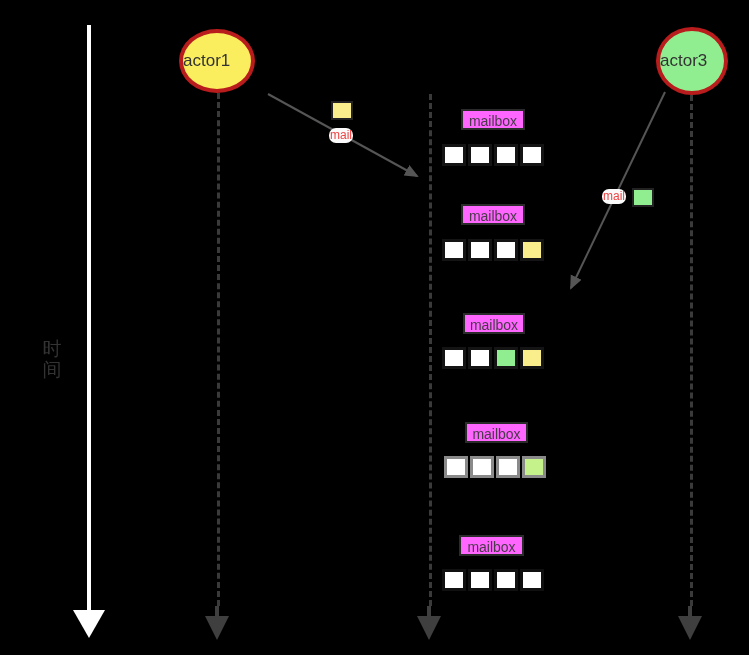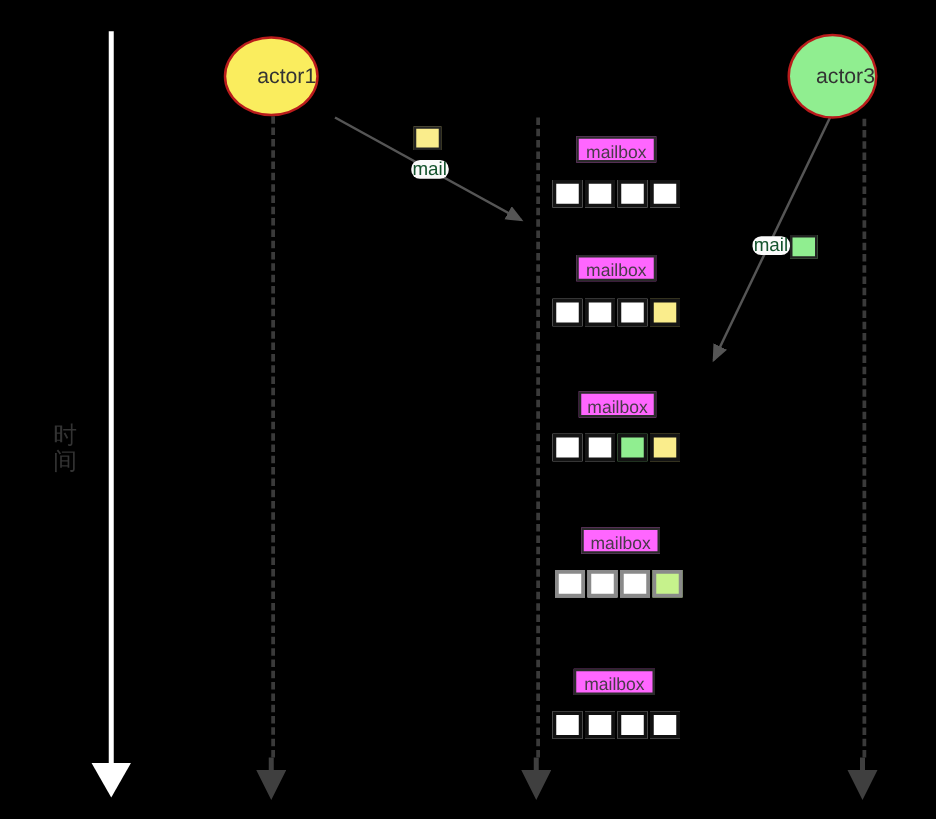--- a/index.html
+++ b/index.html
@@ -2,40 +2,40 @@
 <html><head>
 <meta charset="utf-8">
 <style>
   html,body{margin:0;padding:0;background:#000;}
   body{width:749px;height:655px;overflow:hidden;font-family:"Liberation Sans",sans-serif;}
   #stage{position:relative;width:749px;height:655px;background:#000;}
   .time-label{position:absolute;color:#333;font-size:19px;line-height:21px;
     width:24px;text-align:center;letter-spacing:0;}
 
   
-  .actor{position:absolute;display:flex;align-items:center;justify-content:flex-end;
-    border:2px solid #b91c1c;border-radius:50%;box-sizing:border-box;}
+  .actor{position:absolute;display:flex;align-items:center;justify-content:flex-start;
+    border:4px solid #b91c1c;border-radius:50%;box-sizing:border-box;}
   .actor span{color:#333;font-size:17px;white-space:nowrap;}
 
   
   .lifeline{position:absolute;width:0;border-left:3px dashed #3a3a3a;}
 
   
   .mailbox-group{position:absolute;}
   .mailbox-label{position:absolute;background:#FF66FF;border:2px solid #2b2b2b;
     box-sizing:border-box;color:#4a3a4a;font-size:14px;text-align:center;
     line-height:18px;padding:1px 0;}
   .slot-row{position:absolute;display:flex;}
   .slot{width:24px;height:22px;box-sizing:border-box;border:3px solid #222;
     background:#fff;margin-right:2px;}
   .slot.light-border{border-color:#8a8a8a;}
   .slot.dark-border{border-color:#141414;}
 
   
-  .mail-label{position:absolute;background:#fafafa;color:#14532d;font-size:15px;
+  .mail-label{position:absolute;background:#fafafa;color:#ef4444;font-size:12px;
     line-height:15px;padding:0 1px;white-space:nowrap;border-radius:7px;}
   .payload{position:absolute;box-sizing:border-box;border:2px solid #222;}
   svg.overlay{position:absolute;left:0;top:0;width:749px;height:655px;}
 </style>
 </head>
 <body>
 
 <div id="stage">
 
   <svg class="overlay">
@@ -67,21 +67,21 @@
     <div>间</div>
   </div>
 
   <div class="lifeline" style="left:217px;top:93px;height:513px;"></div>
   <div class="lifeline" style="left:429px;top:94px;height:512px;"></div>
   <div class="lifeline" style="left:690px;top:95px;height:511px;"></div>
 
   <div class="actor" style="left:179px;top:29px;width:76px;height:64px;background:#FAED5E;">
     <span>actor1</span>
   </div>
-  <div class="actor" style="left:630px;top:27px;width:72px;height:68px;background:#90EE90;">
+  <div class="actor" style="left:656px;top:27px;width:72px;height:68px;background:#90EE90;">
     <span>actor3</span>
   </div>
 
   <div class="mailbox-group">
     <div class="mailbox-label" style="left:461px;top:109px;width:64px;height:21px;">mailbox</div>
     <div class="slot-row" style="left:442px;top:144px;">
       <div class="slot dark-border" style="background:#ffffff;"></div>
       <div class="slot dark-border" style="background:#ffffff;"></div>
       <div class="slot dark-border" style="background:#ffffff;"></div>
       <div class="slot dark-border" style="background:#ffffff;"></div>

